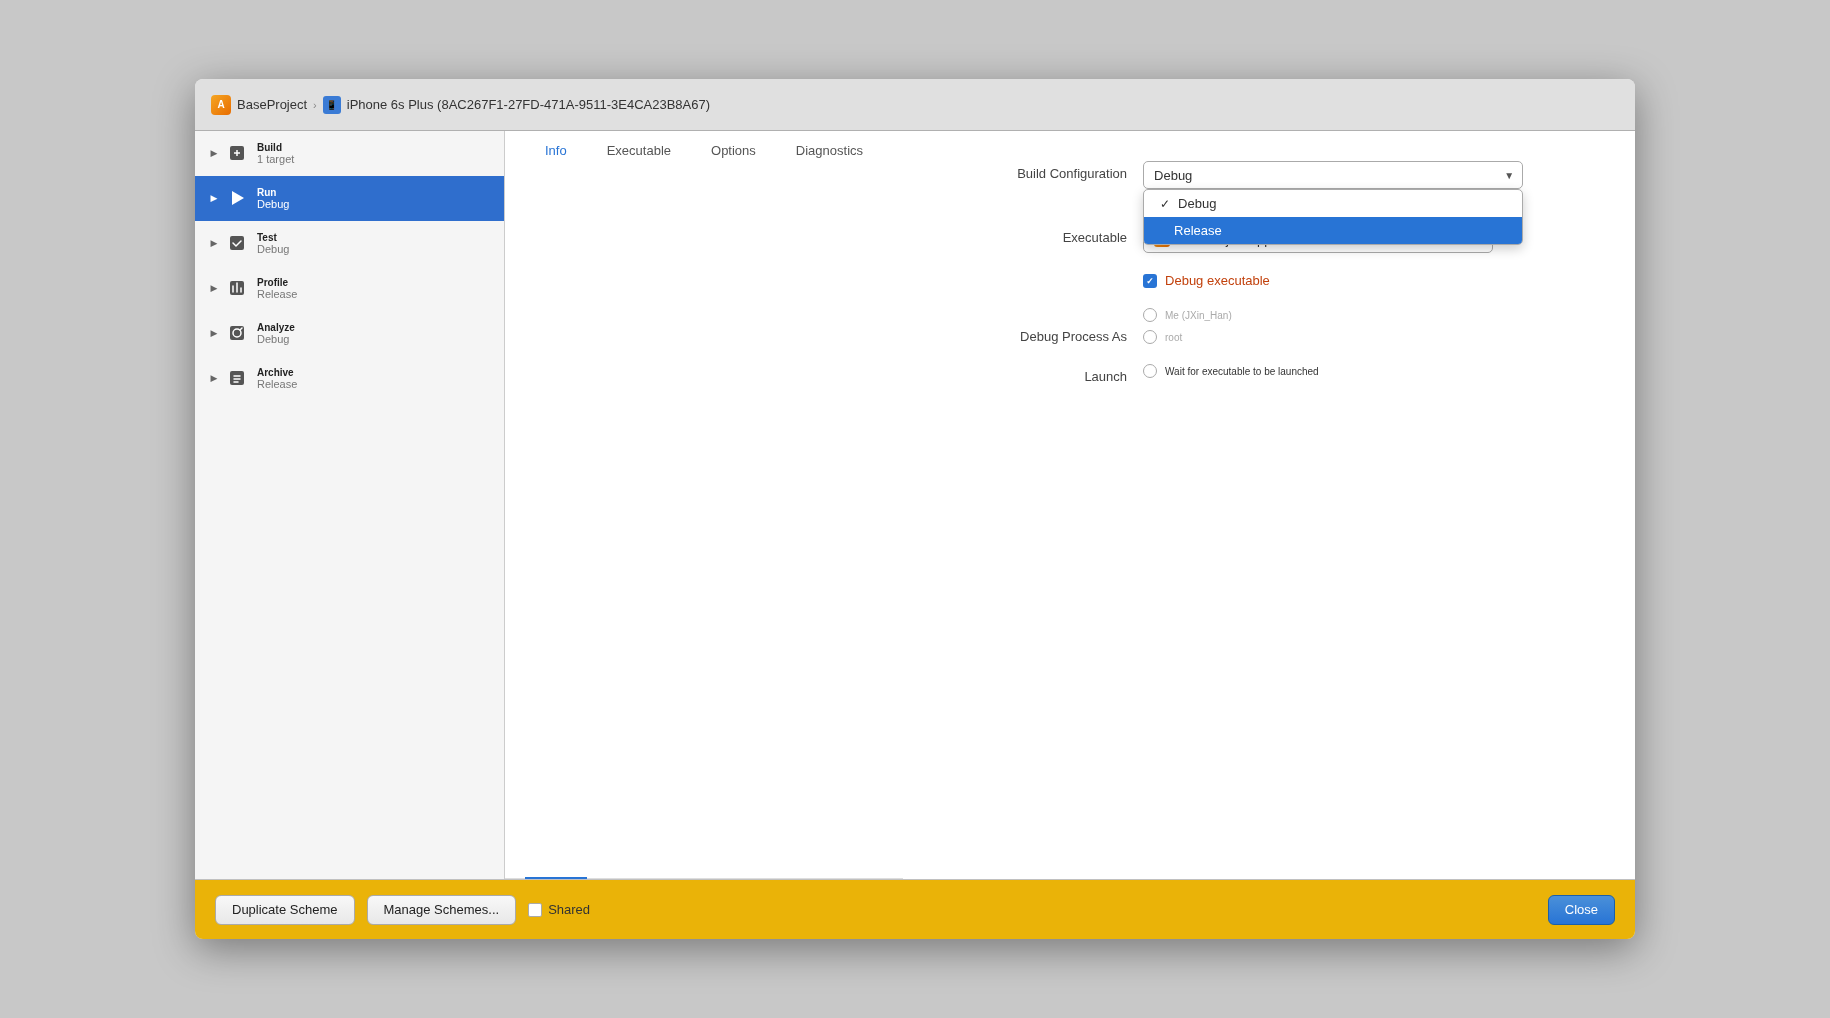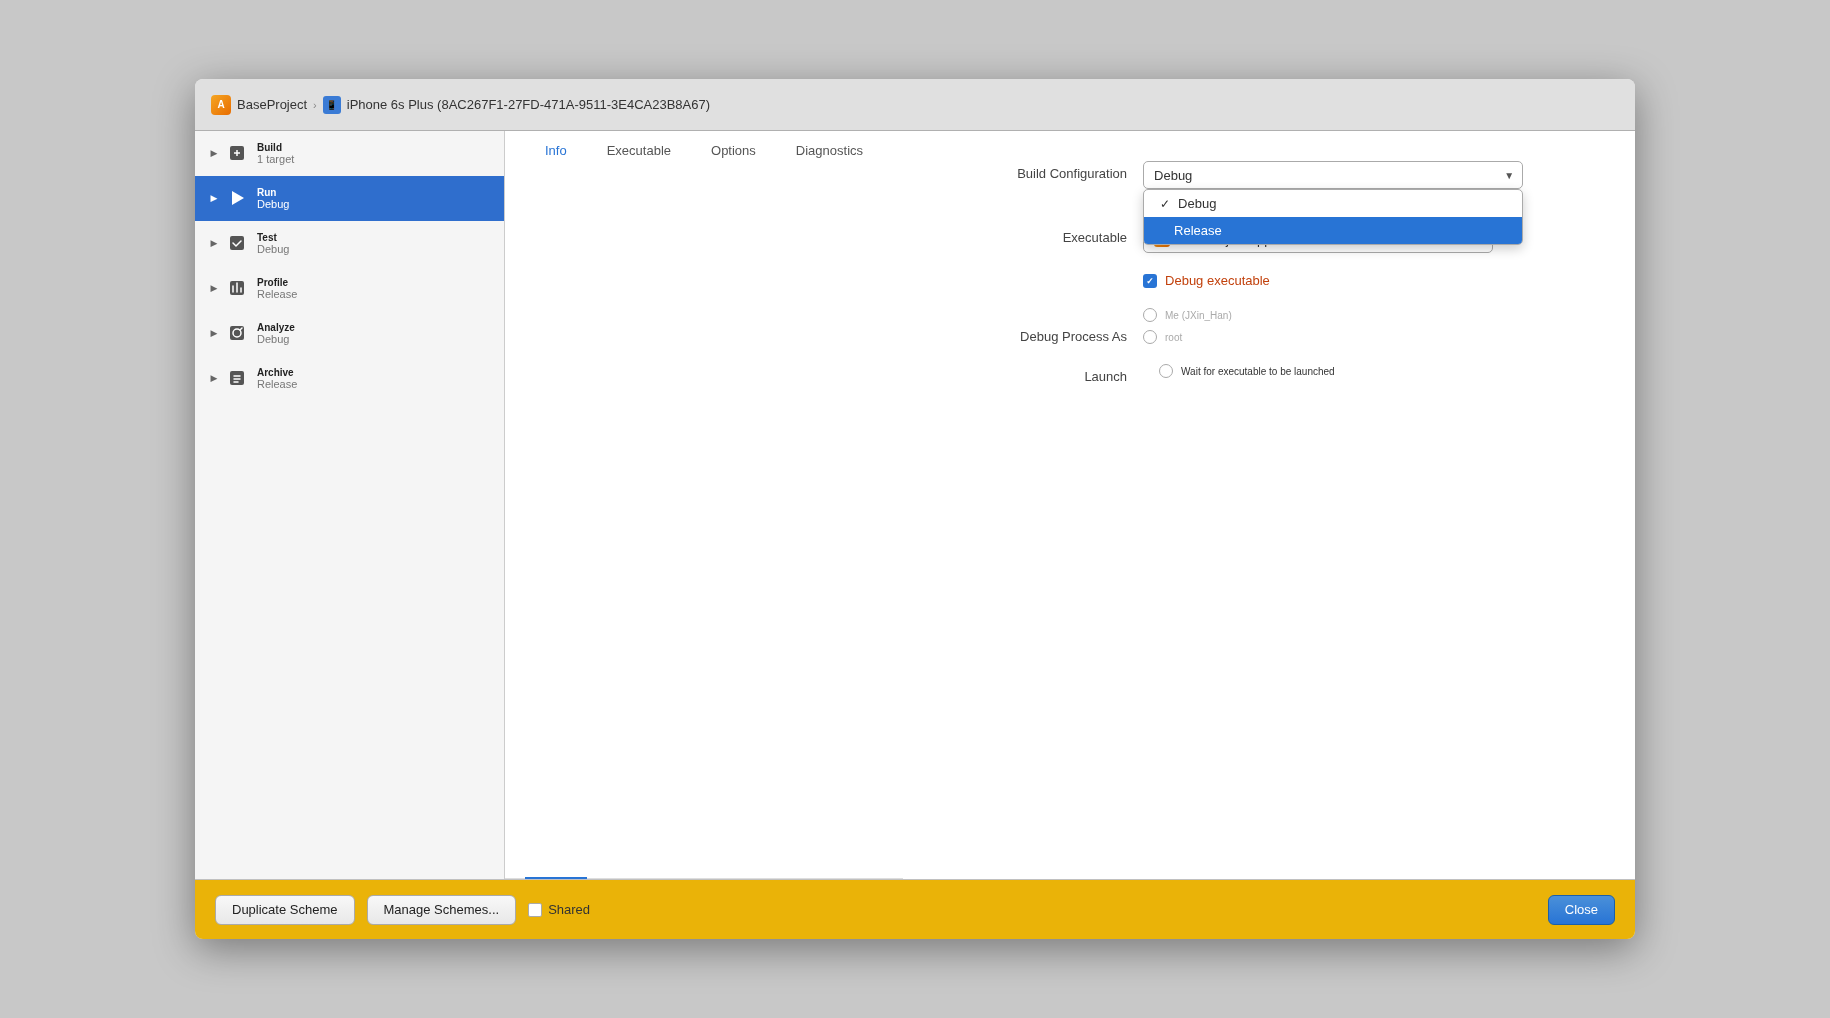--- a/index.html
+++ b/index.html
@@ -616,21 +616,21 @@
                   <span class="radio-label disabled">Me (JXin_Han)</span>
                 </div>
                 <div class="radio-row">
                   <div class="radio-circle"></div>
                   <span class="radio-label disabled">root</span>
                 </div>
               </div>
             </div>
           </div>
 
-          <div class="form-row" style="margin-top: 10px; gap: 16px;">
+          <div class="form-row" style="margin-top: 10px;">
             <div class="form-label">Launch</div>
             <div class="form-control">
               <div class="radio-group">
                 <div class="radio-row">
                   <div class="radio-circle"></div>
                   <span class="radio-label">Wait for executable to be launched</span>
                 </div>
               </div>
             </div>
           </div>

